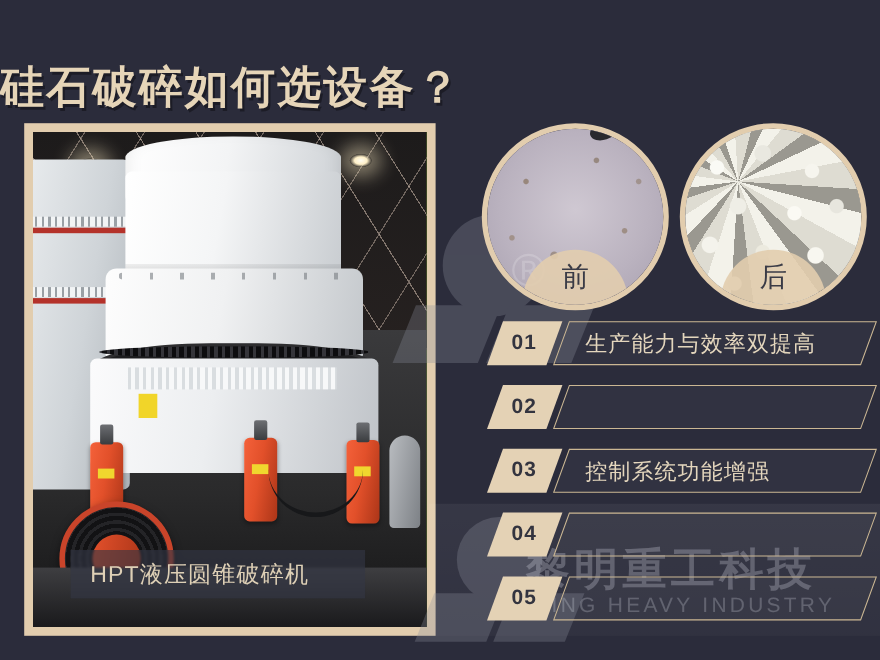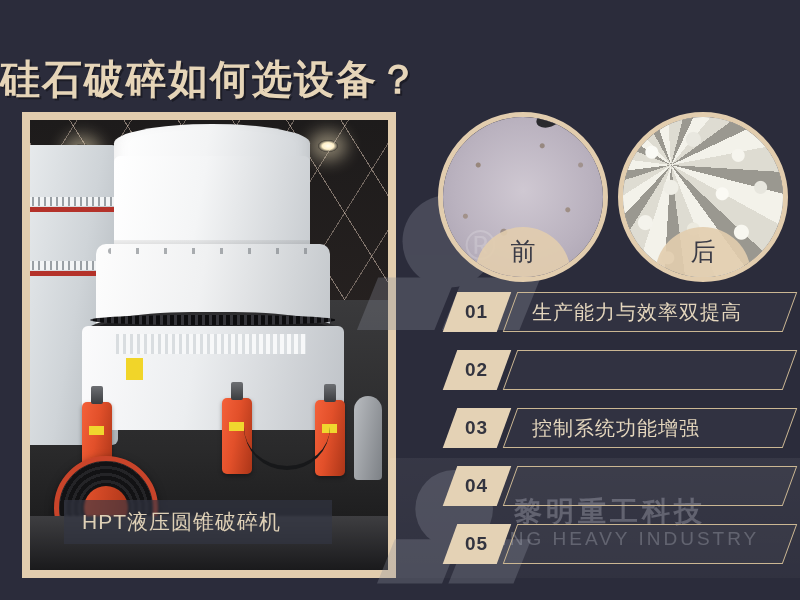--- a/index.html
+++ b/index.html
@@ -260,21 +260,21 @@
 
   
   #wm-text {
     position: absolute;
     left: 10px; top: 498px;
     width: 380px;
     text-align: center;
     pointer-events: none;
   }
   #wm-text .cn {
-    font-size: 28px; font-weight: bold; letter-spacing: 4px;
+    font-size: 40px; font-weight: bold; letter-spacing: 4px;
     color: rgba(230,233,242,.26);
     line-height: 1;
   }
   #wm-text .en {
     margin-top: 2px;
     font-size: 19px; letter-spacing: 3px;
     color: rgba(230,233,242,.24);
   }
 
   

